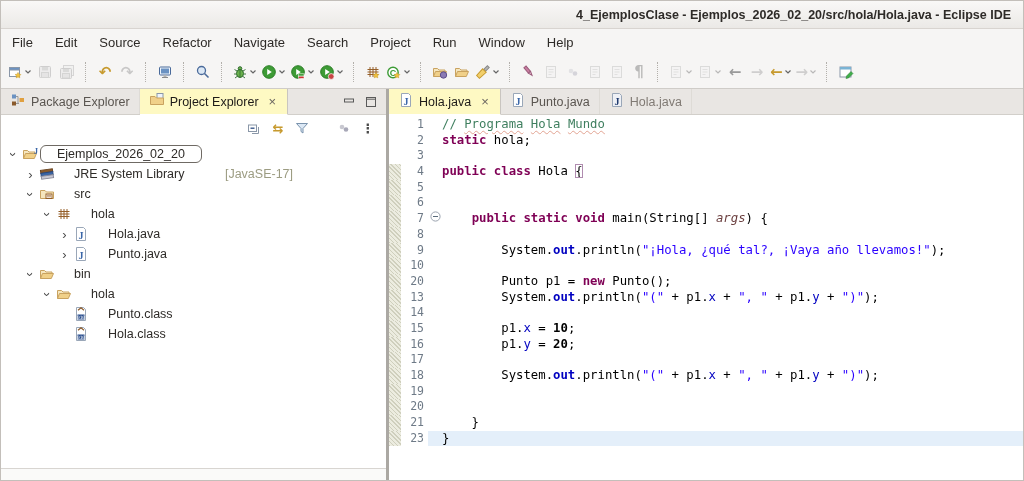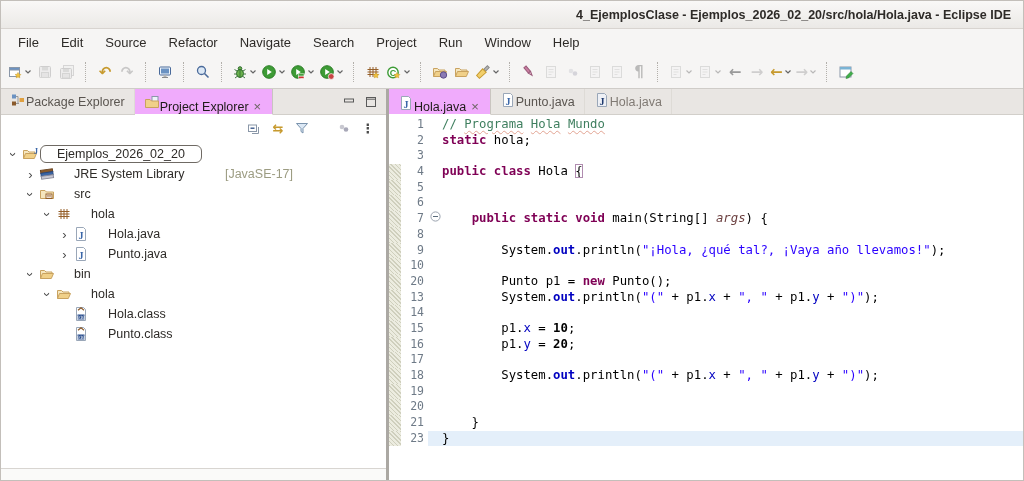--- a/index.html
+++ b/index.html
@@ -4,41 +4,41 @@
 <style>
   * { box-sizing: border-box; margin: 0; padding: 0; }
   html,body { width:1024px; height:481px; overflow:hidden; font-family:"Liberation Sans",sans-serif; background:#f6f5f4; color:#2e2b28; }
   .window { width:1024px; height:481px; display:flex; flex-direction:column; border:1px solid #c3bfba; }
 
   
   .titlebar { height:28px; flex:0 0 28px; background:linear-gradient(#f9f8f7,#ebe9e6); border-bottom:1px solid #d8d4d0;
     display:flex; align-items:center; justify-content:flex-end; padding:0 12px; font-size:12.5px; font-weight:bold; color:#2e2b28; }
 
   
-  .menubar { height:27px; flex:0 0 27px; display:flex; align-items:center; padding-left:6px; background:#f6f5f4; }
+  .menubar { height:27px; flex:0 0 27px; display:flex; align-items:center; padding-left:0; background:#f6f5f4; }
   .menu-item { padding:4px 11px; font-size:13px; border-radius:3px; cursor:default; }
 
   
   .toolbar { height:33px; flex:0 0 33px; display:flex; align-items:center; background:#f6f5f4; border-bottom:1px solid #cfccc8; padding:0 2px; }
   .tgroup { display:flex; align-items:center; padding:0 2px; }
   .tsep { width:3px; height:20px; border-left:1px dotted #b3b0ab; margin:0 4px 0 5px; }
   .tbtn { height:24px; min-width:22px; display:flex; align-items:center; justify-content:center; border-radius:3px; padding:0 2px; }
   .tbtn.disabled { opacity:.42; }
   .tbtn svg { display:block; }
   .glyph { font-family:"DejaVu Sans",sans-serif; font-size:15px; line-height:15px; font-weight:bold; }
   .chev { margin-left:1px; }
 
   
   .main { flex:1; display:flex; min-height:0; }
   .sash { width:3px; background:#aba8a3; flex:0 0 3px; }
 
   
   .tabbar { height:26px; flex:0 0 26px; background:#e9e6e3; border-bottom:1px solid #d2cfca; display:flex; align-items:stretch; }
-  .tab { display:flex; align-items:center; padding:0 9px; font-size:12.5px; color:#5a5550; border-right:1px solid #dedbd6; position:relative; cursor:default; }
-  .tab.active { background:#f0abfc; color:#1e1b18; margin-bottom:-1px; border-bottom:1px solid #fff; border-right:1px solid #c9c5c0;align-items:flex-end; }
+  .tab { display:flex; align-items:center; gap:5px; padding:0 9px; font-size:12.5px; color:#5a5550; border-right:1px solid #dedbd6; position:relative; cursor:default; }
+  .tab.active { background:#fef9c3; color:#1e1b18; margin-bottom:-1px; border-bottom:1px solid #fff; border-right:1px solid #c9c5c0; }
   .tab .close { font-size:13px; color:#6a6560; margin-left:3px; padding:0 2px; }
   .tab.dim { color:#807a74; }
   .tabspacer { flex:1; }
   .winbtns { display:flex; align-items:center; gap:4px; padding-right:6px; }
   .winbtn { width:18px; height:18px; display:flex; align-items:center; justify-content:center; border-radius:2px; }
 
   
   .leftpanel { width:385px; flex:0 0 385px; display:flex; flex-direction:column; background:#fff; min-height:0; }
   .viewbar { height:26px; flex:0 0 26px; background:#fff; display:flex; align-items:center; justify-content:flex-end; gap:4px; padding-right:8px; }
   .vbtn { width:20px; height:20px; display:flex; align-items:center; justify-content:center; border-radius:3px; }
@@ -553,34 +553,34 @@
             <span style="width: 55px; flex: 0 0 55px;"></span>
             <span class="texp"><span></span></span>
             <span class="ticon">
               <svg width="16" height="16" viewBox="0 0 16 16" xmlns="http://www.w3.org/2000/svg">
                 <path d="M3.5 1.5h7l2 2v11h-9z" fill="#fff" stroke="#9aa7b8"></path>
                 <path d="M5 4.2l3-2.5 3 2.5" fill="none" stroke="#8a5a2b" stroke-width="1.2"></path>
                 <rect x="4.5" y="8.5" width="7" height="5" fill="#2b4f8e"></rect>
                 <text x="8" y="12.6" text-anchor="middle" font-size="4.5" fill="#fff" font-family="DejaVu Sans Mono,monospace">010</text>
               </svg>
             </span>
-            <span class="tlabel">Hola.class</span>
+            <span class="tlabel">Punto.class</span>
           </div>
           <div class="trow">
             <span style="width: 55px; flex: 0 0 55px;"></span>
             <span class="texp"><span></span></span>
             <span class="ticon">
               <svg width="16" height="16" viewBox="0 0 16 16" xmlns="http://www.w3.org/2000/svg">
                 <path d="M3.5 1.5h7l2 2v11h-9z" fill="#fff" stroke="#9aa7b8"></path>
                 <path d="M5 4.2l3-2.5 3 2.5" fill="none" stroke="#8a5a2b" stroke-width="1.2"></path>
                 <rect x="4.5" y="8.5" width="7" height="5" fill="#2b4f8e"></rect>
                 <text x="8" y="12.6" text-anchor="middle" font-size="4.5" fill="#fff" font-family="DejaVu Sans Mono,monospace">010</text>
               </svg>
             </span>
-            <span class="tlabel">Punto.class</span>
+            <span class="tlabel">Hola.class</span>
           </div>
         </div>
       <div class="hscroll"></div>
     </div>
     <div class="sash"></div>
     <div class="editor">
       <div class="tabbar">
           <div class="tab active">
             <span class="ticon-wrap"><svg width="16" height="16" viewBox="0 0 16 16" xmlns="http://www.w3.org/2000/svg">
                 <path d="M3.5 1.5h7l2 2v11h-9z" fill="#fff" stroke="#9aa7b8"></path>

